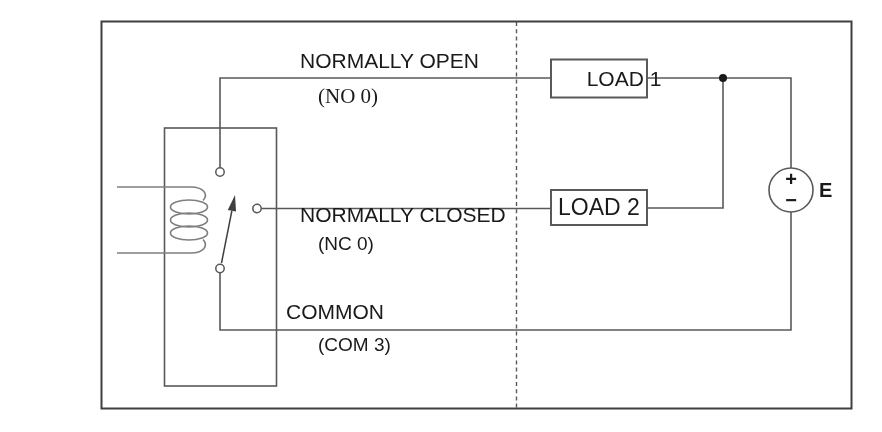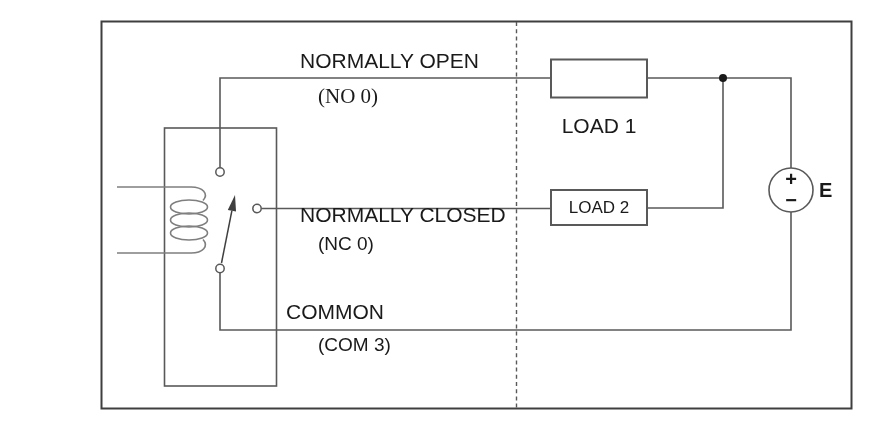--- a/index.html
+++ b/index.html
@@ -20,22 +20,22 @@
     font-family: "Liberation Sans", sans-serif;
     text-align: center;
   }
   .lbl-relay   { left: 111px; top: 91px;  font-size: 21px; }
   .lbl-no      { left: 300px; top: 49px;  font-size: 21px; }
   .lbl-no-pin  { left: 318px; top: 85px;  font-size: 21px; font-family: Liberation Serif, serif; }
   .lbl-nc      { left: 300px; top: 179px; font-size: 21px; margin-top: 24px; }
   .lbl-nc-pin  { left: 318px; top: 213px; font-size: 19px; margin-top: 21px; }
   .lbl-com     { left: 286px; top: 300px; font-size: 21px; }
   .lbl-com-pin { left: 318px; top: 335px; font-size: 19px; }
-  .lbl-load1   { left: 551px; top: 60px;  width: 96px; height: 38px; line-height: 38px; text-align: center; font-size: 21px; margin-top: 47px; }
-  .lbl-load2   { left: 551px; top: 190px; width: 96px; height: 37px; line-height: 35px; text-align: center; font-size: 17px; }
+  .lbl-load1   { left: 576px; top: 60px;  width: 96px; height: 38px; line-height: 38px; text-align: center; font-size: 21px; }
+  .lbl-load2   { left: 551px; top: 190px; width: 96px; height: 37px; line-height: 35px; text-align: center; font-size: 23px; }
   .lbl-e       { left: 819px; top: 179px; font-size: 20px; font-weight: 600; }
   .lbl-plus    { left: 780px; top: 169px; width: 22px; text-align: center; font-size: 20px; line-height: 1; font-weight: 600; }
   .lbl-minus   { left: 780px; top: 190px; width: 22px; text-align: center; font-size: 20px; line-height: 1; font-weight: 600; }
 </style>
 </head>
 <body>
 
 <div class="stage">
 
   <svg width="882" height="432" viewBox="0 0 882 432">

